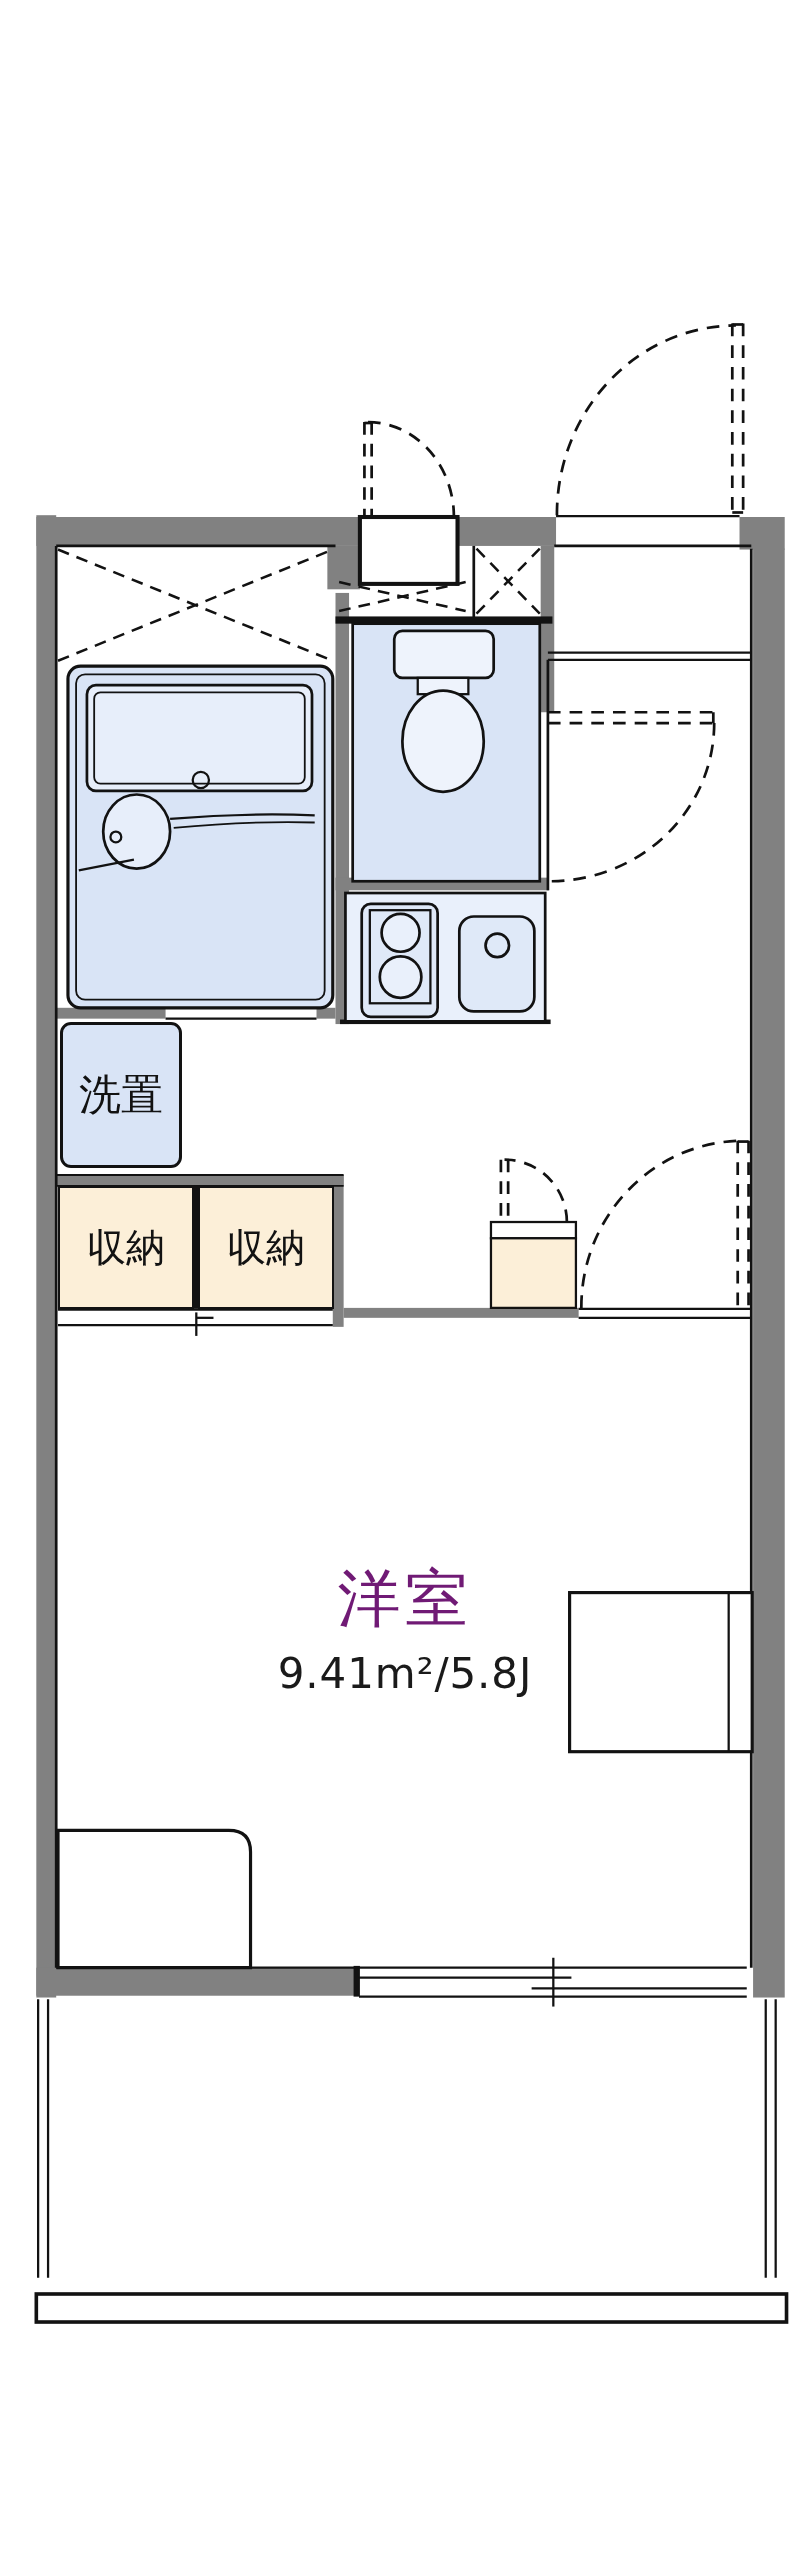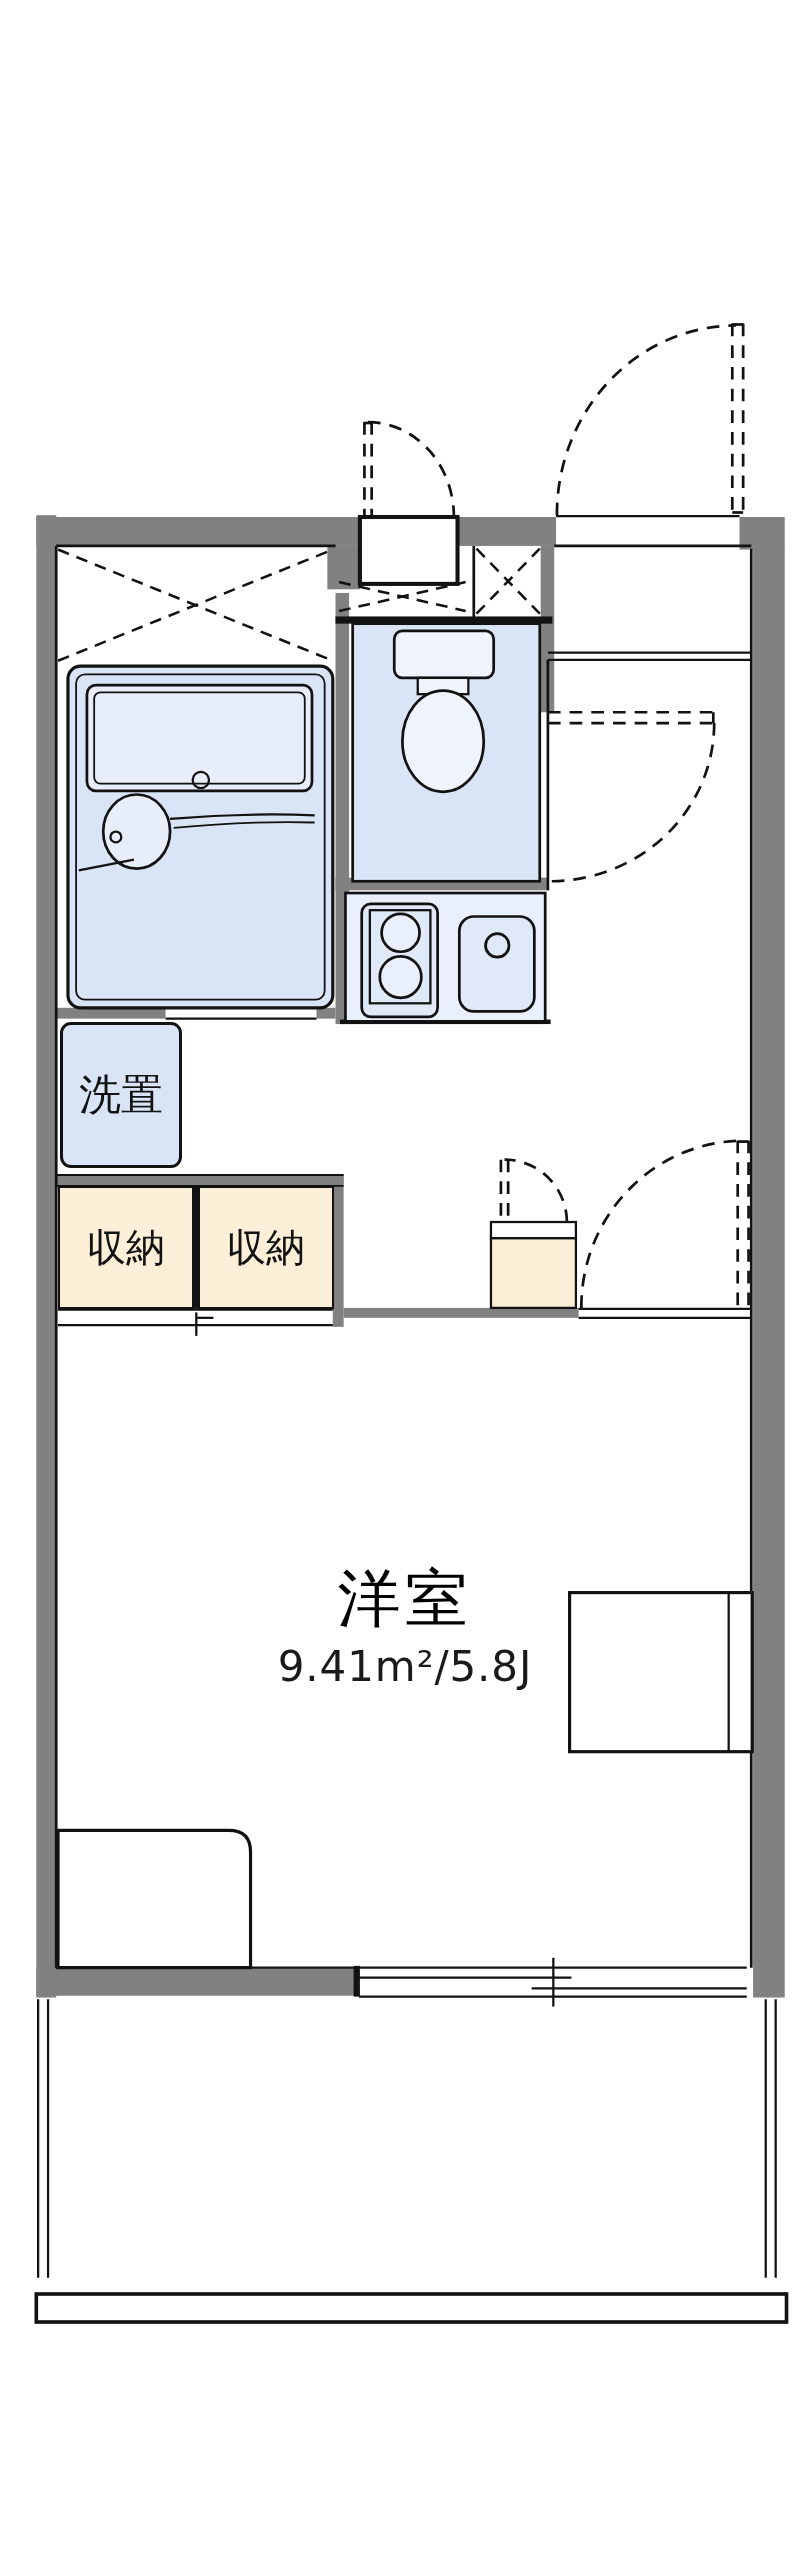--- a/index.html
+++ b/index.html
@@ -8,22 +8,22 @@
   #plan-svg{position:absolute;left:0;top:0;}
   .label-box{position:absolute;display:flex;align-items:center;justify-content:center;
              box-sizing:border-box;color:#121212;}
   #laundry-box{left:60px;top:1022px;width:122px;height:146px;background:#d9e4f6;
                border:3.2px solid #121212;border-radius:11px;font-size:42px;font-weight:500;}
   #storage-left-box{left:58px;top:1186px;width:136px;height:123px;background:#fcefd8;
                border:2.7px solid #121212;font-size:39px;font-weight:500;}
   #storage-right-box{left:198px;top:1186px;width:136px;height:123px;background:#fcefd8;
                border:2.7px solid #121212;font-size:39px;font-weight:500;}
   #room-label{left:262px;top:1566px;width:286px;flex-direction:column;background:transparent;}
-  #room-name{font-size:63px;letter-spacing:4.5px;line-height:1.05;color:#000000;}
-  #room-size{font-size:42px;margin-top:10px;color:#1a1a1a;letter-spacing:0.9px;}
+  #room-name{font-size:63px;letter-spacing:4.5px;line-height:1.05;color:#701a75;}
+  #room-size{font-size:42px;margin-top:17px;color:#1a1a1a;letter-spacing:0.9px;}
 </style>
 </head>
 <body>
 
 <div id="canvas">
 
 <svg id="plan-svg" width="812" height="2576" viewBox="0 0 898 2850">
 
   <g fill="#818181">
     <rect x="40" y="570" width="22" height="1640"></rect>

